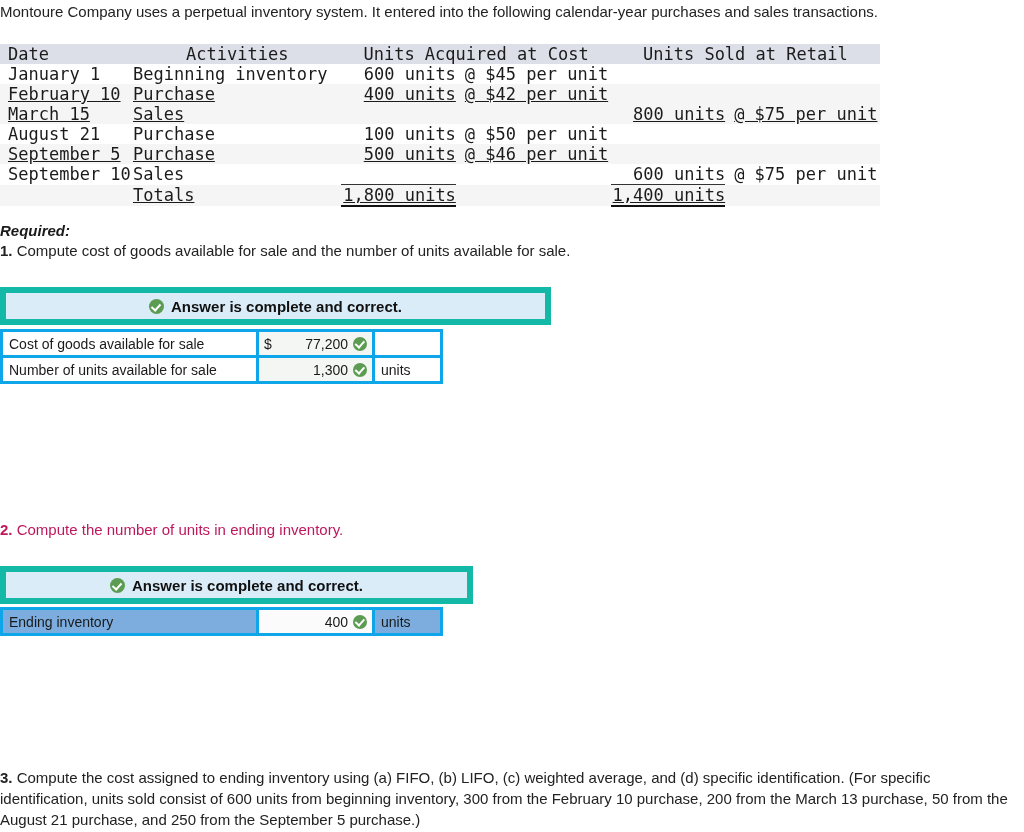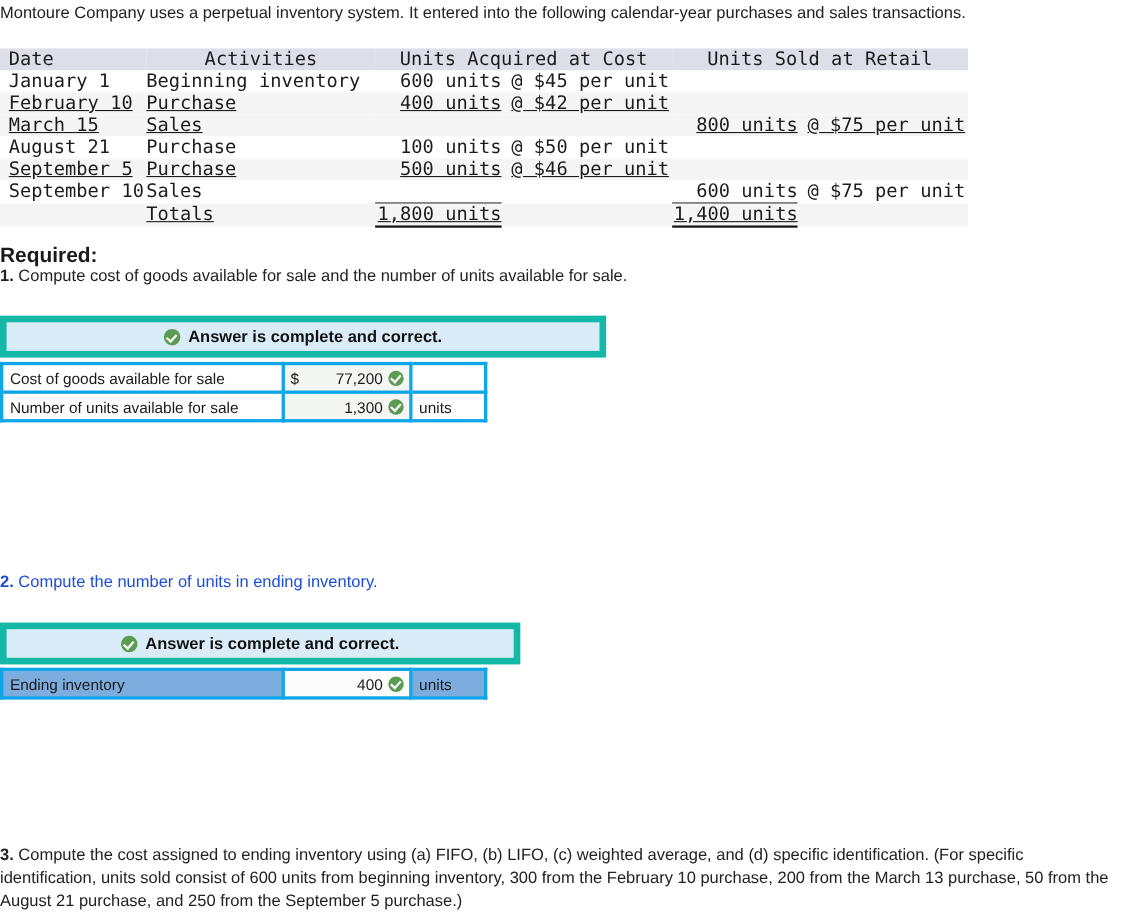--- a/index.html
+++ b/index.html
@@ -65,38 +65,39 @@
   .hdr-sold { text-align: center; }
 
   .ul-thin { border-bottom: 1px solid #333; }
   .tot-cell { border-bottom: 2px solid #111; }
 
   
   .req-head {
     position: absolute;
     left: 0px;
     top: 222px;
-    font-size: 19px;
+    font-size: 15px;
     font-weight: bold;
     color: #1a1a1a;
+    font-style: italic;
   }
   .q1 {
     position: absolute;
     left: 0px;
     top: 242px;
     font-size: 15px;
     color: #222;
     white-space: nowrap;
   }
   .q2 {
     position: absolute;
     left: 0px;
     top: 521px;
     font-size: 15px;
-    color: #1d4ed8;
+    color: #be185d;
     white-space: nowrap;
   }
   .q3 {
     position: absolute;
     left: 0px;
     top: 767px;
     width: 1016px;
     font-size: 15px;
     line-height: 21px;
     color: #222;

